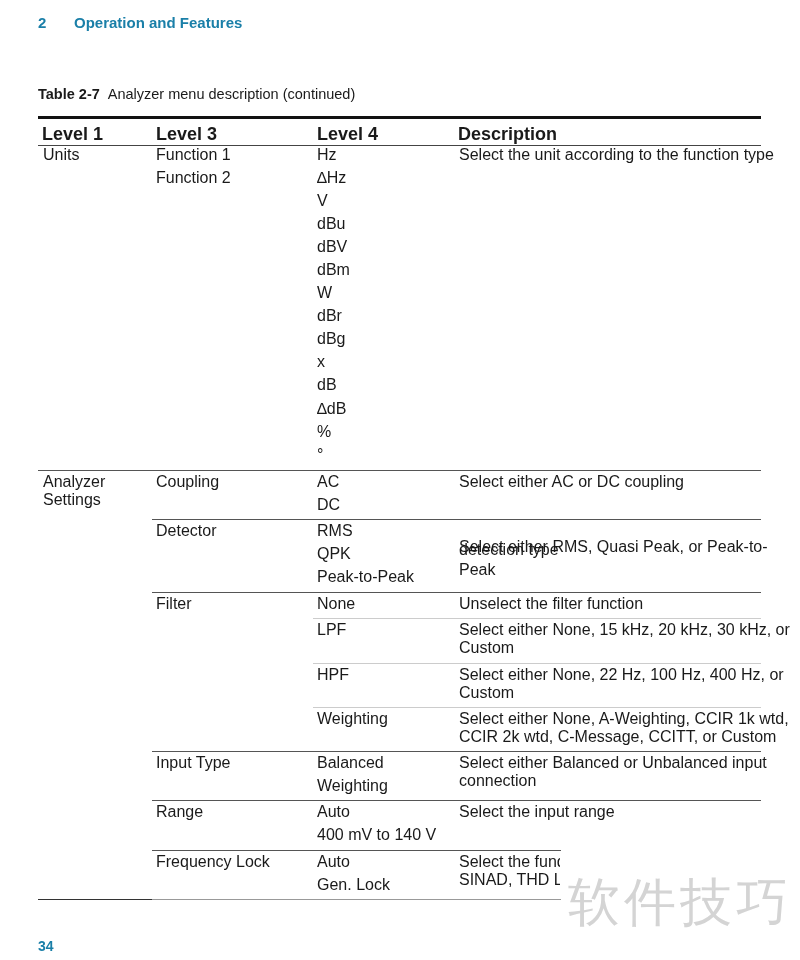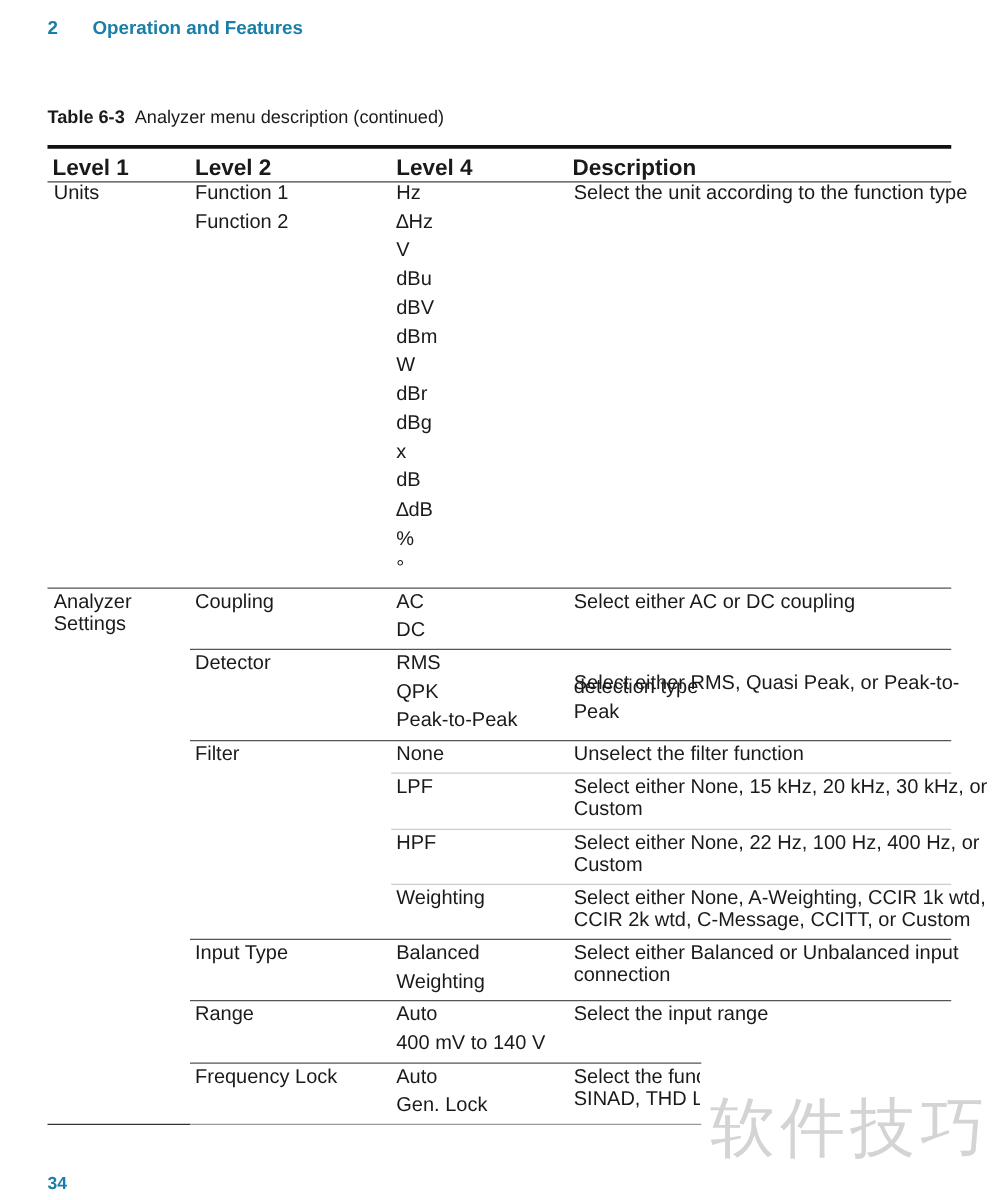--- a/index.html
+++ b/index.html
@@ -22,27 +22,27 @@
   </style>
 </head>
 <body>
 
 <div class="chap">
   <span class="num">2</span>
   <span class="title">Operation and Features</span>
 </div>
 
 <div class="caption">
-  <b>Table 6-3</b><span>Analyzer menu description (continued)</span>
+  <b>Table 2-7</b><span>Analyzer menu description (continued)</span>
 </div>
 
 <div class="tbl">
   <div class="hdr">
     <span class="c1">Level 1</span>
-    <span class="c2">Level 2</span>
+    <span class="c2">Level 3</span>
     <span class="c3">Level 4</span>
     <span class="c4">Description</span>
   </div>
 </div>
 
 <div>
   <div class="cell" style="left:43px;top:143px;">Units</div>
   <div class="cell" style="left:156px;top:143px;text-align:right;">Function 1</div>
   <div class="cell" style="left:156px;top:166px;">Function 2</div>
   <div class="cell" style="left:317px;top:143px;">Hz</div>

